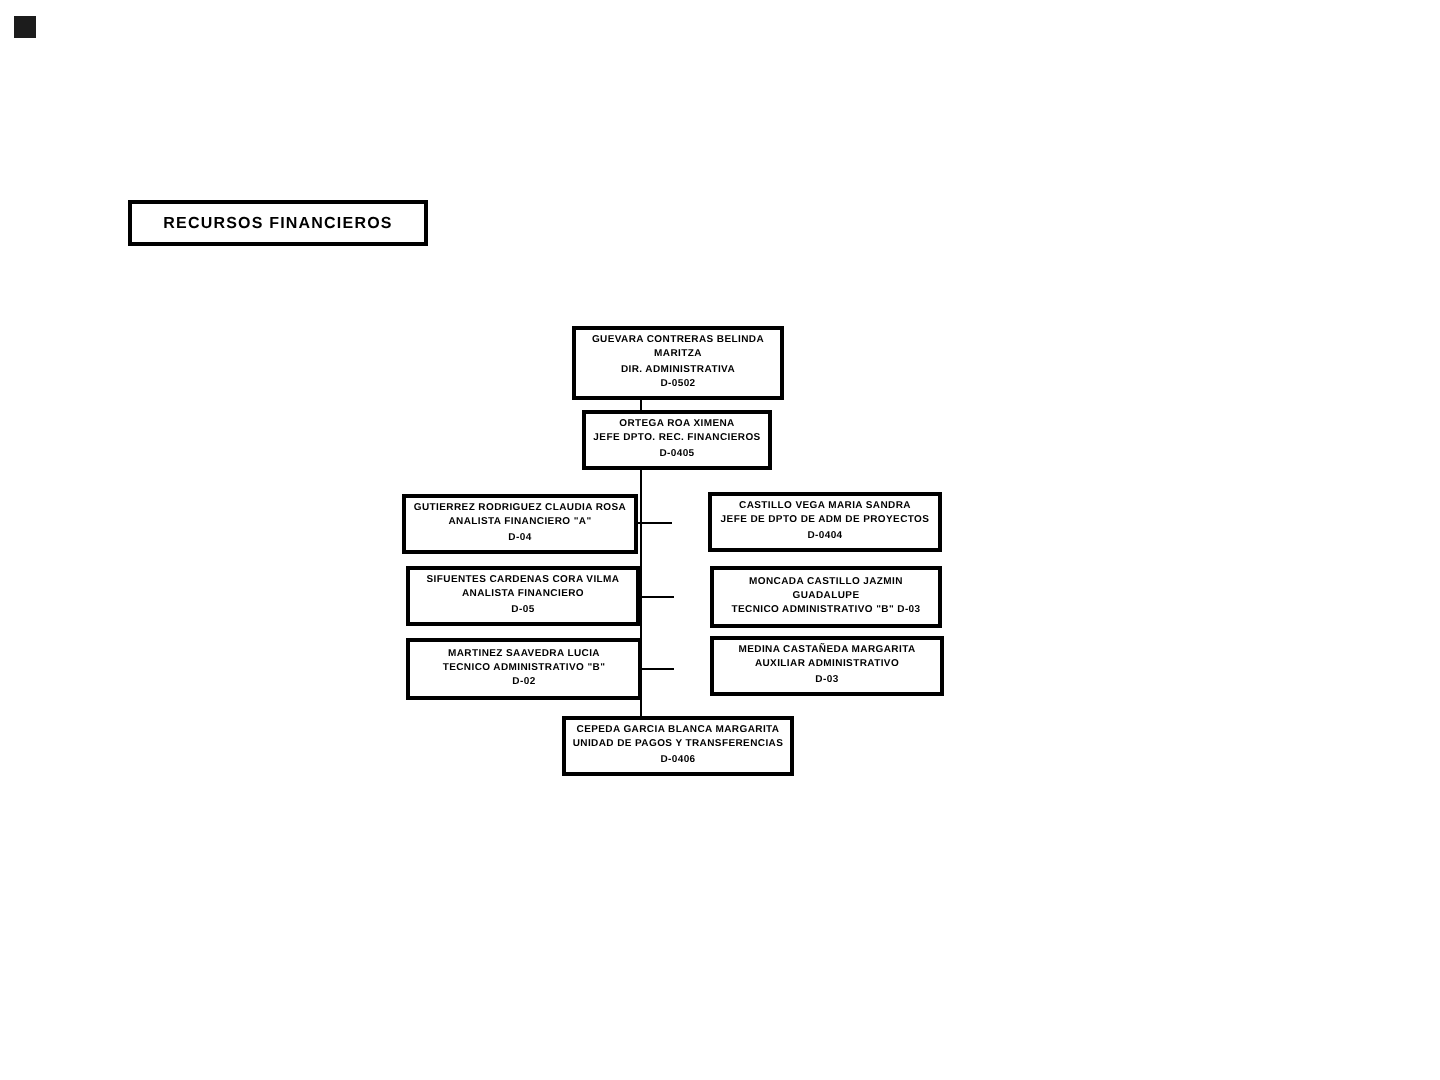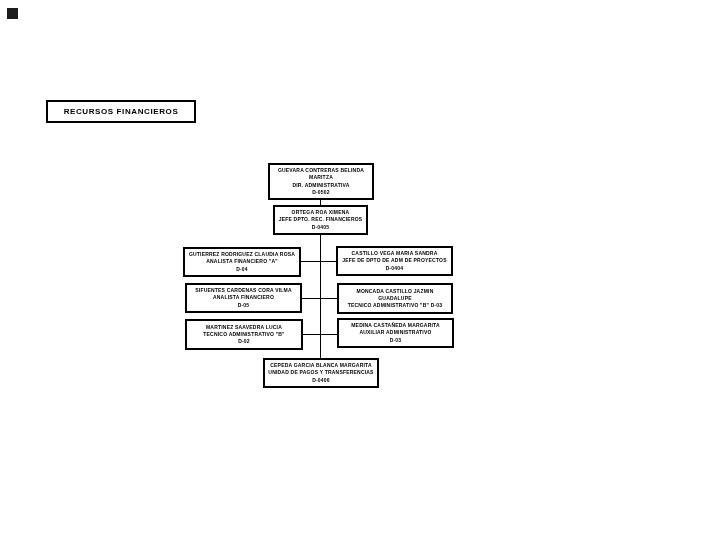--- a/index.html
+++ b/index.html
@@ -19,20 +19,21 @@
   }
   .box {
     position: absolute;
     border: 2px solid #000000;
     background: #ffffff;
     display: flex;
     flex-direction: column;
     justify-content: center;
     align-items: center;
     text-align: center;
+    margin-left: 18px;
   }
   .title-box {
     left: 46px; top: 100px;
     width: 150px; height: 23px;
   }
   .title-box .title-text {
     font-size: 8px;
     font-weight: bold;
     letter-spacing: 0.6px;
     color: #000000;

